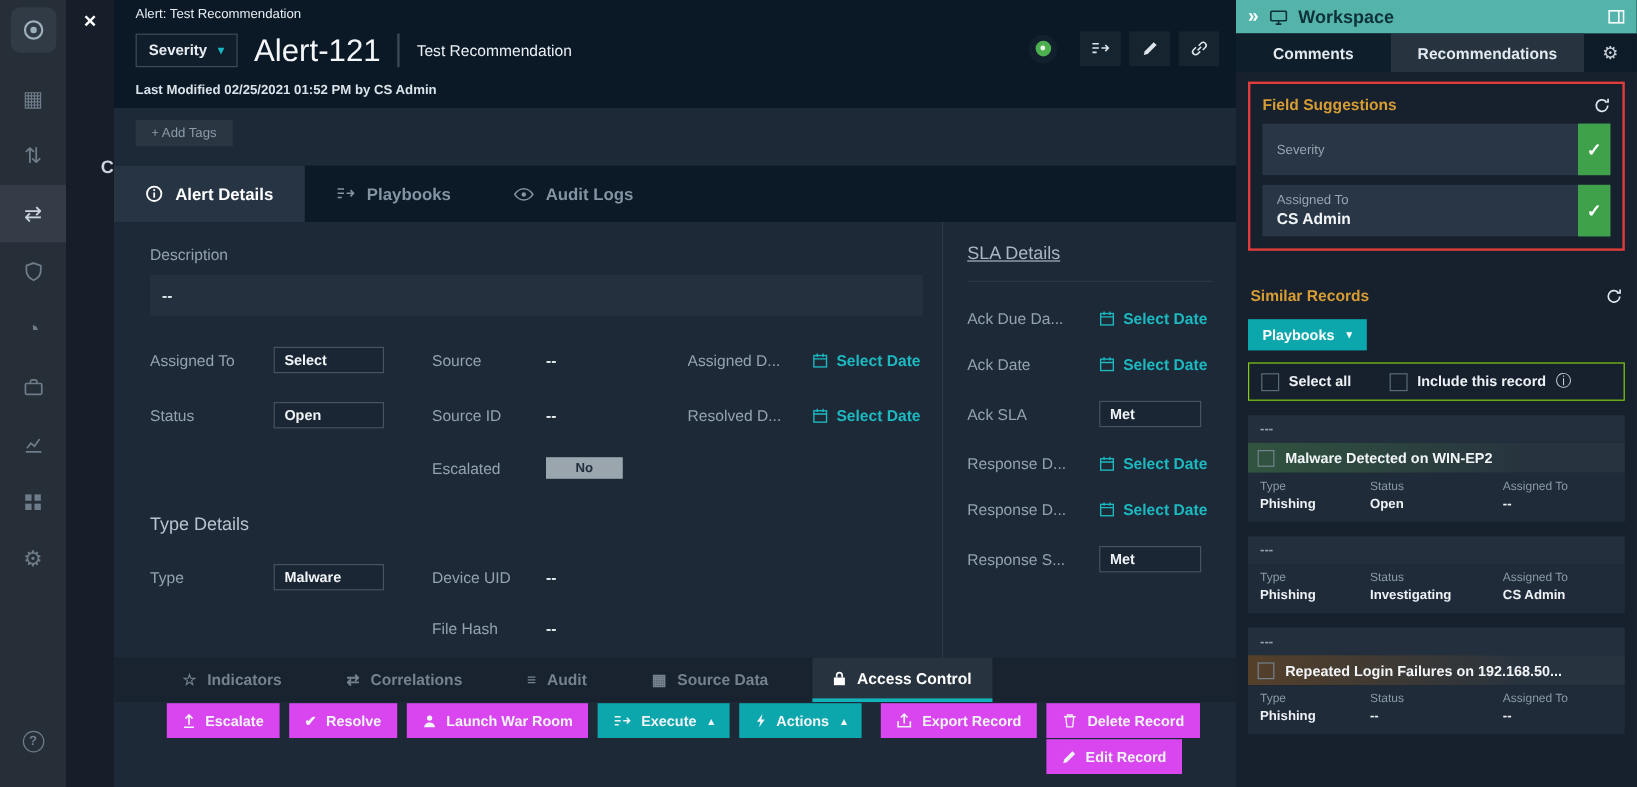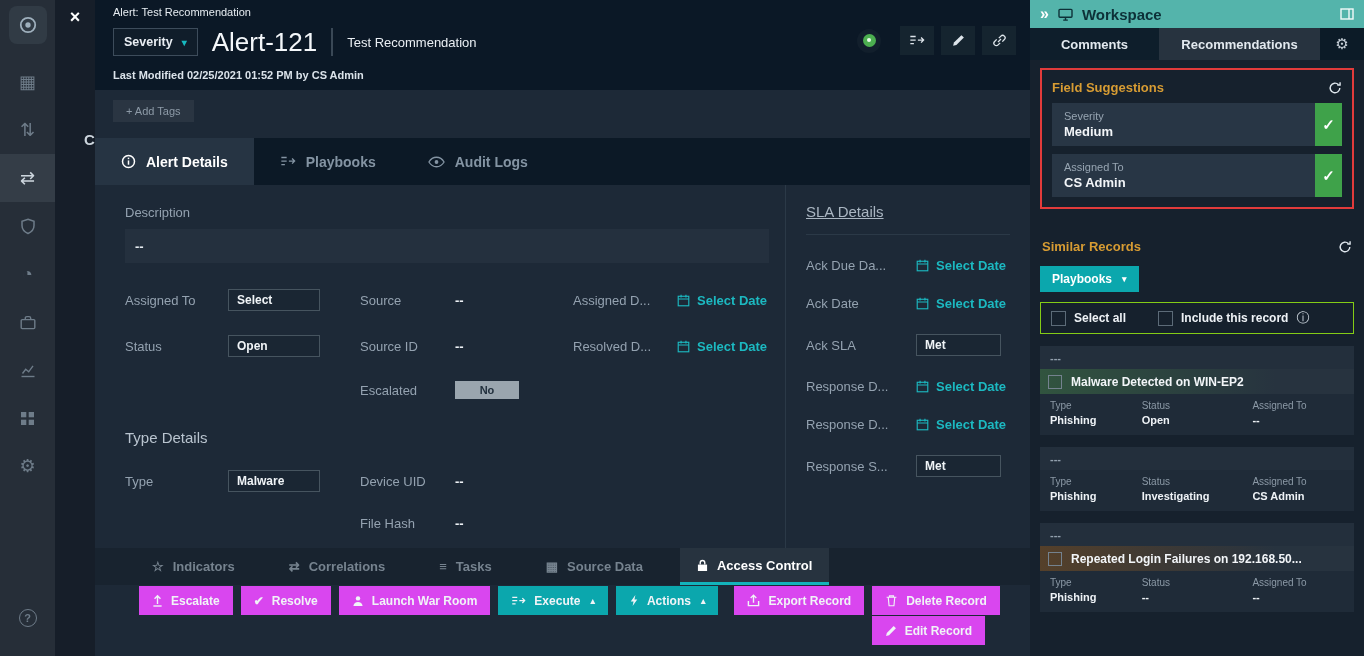--- a/index.html
+++ b/index.html
@@ -447,21 +447,21 @@
     <div class="btab">
       <span>☆</span>
       <span>Indicators</span>
     </div>
     <div class="btab">
       <span>⇄</span>
       <span>Correlations</span>
     </div>
     <div class="btab">
       <span>≡</span>
-      <span>Tasks</span>
+      <span>Audit</span>
     </div>
     <div class="btab">
       <span>▦</span>
       <span>Source Data</span>
     </div>
     <div class="btab active">
       <svg width="11" height="13" viewBox="0 0 12 14">
           <rect x="1" y="6" width="10" height="7" fill="currentColor"></rect>
           <path d="M3.5 6V4a2.5 2.5 0 015 0v2" fill="none" stroke="currentColor" stroke-width="1.5"></path>
         </svg>
@@ -562,21 +562,20 @@
           <svg width="14" height="14" viewBox="0 0 16 16">
               <path d="M13.5 8a5.5 5.5 0 11-1.7-4" fill="none" stroke="currentColor" stroke-width="1.6"></path>
               <path d="M13.8 1.4v3.2h-3.2" fill="none" stroke="currentColor" stroke-width="1.6"></path>
             </svg>
         </span>
       </div>
 
       <div class="fs-card">
         <div class="fs-card-body">
           <span class="fs-label">Severity</span>
-          <span class="fs-value">Medium</span>
         </div>
         <div class="fs-accept">
           <span>✓</span>
         </div>
       </div>
 
       <div class="fs-card">
         <div class="fs-card-body">
           <span class="fs-label">Assigned To</span>
           <span class="fs-value">CS Admin</span>

